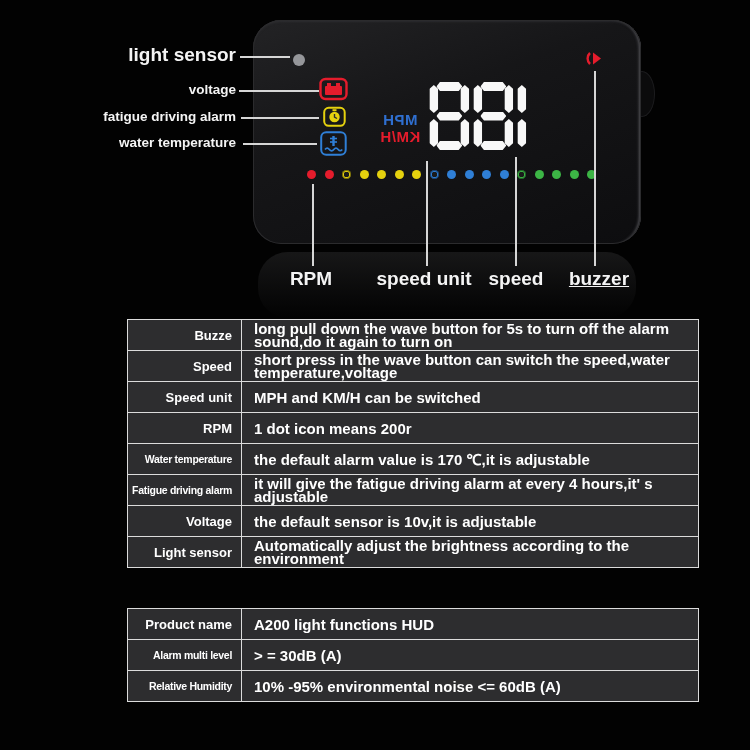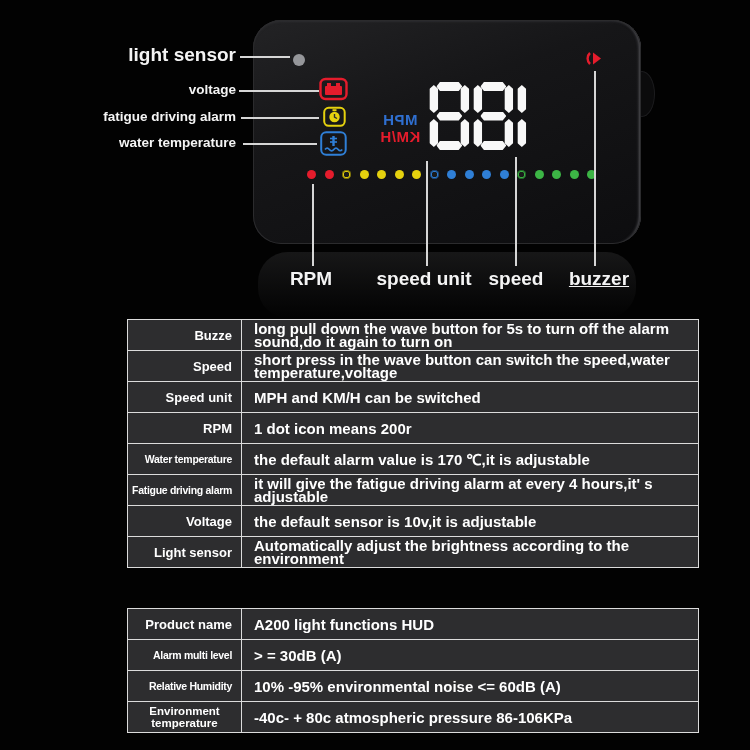--- a/index.html
+++ b/index.html
@@ -246,20 +246,16 @@
       <td class="val">A200 light functions HUD</td>
     </tr>
     <tr>
       <td class="lbl sm">Alarm multi level</td>
       <td class="val">&gt; = 30dB (A)</td>
     </tr>
     <tr>
       <td class="lbl sm">Relative Humidity</td>
       <td class="val">10% -95% environmental noise &lt;= 60dB (A)</td>
     </tr>
-    <tr>
-      <td class="lbl env">Environment temperature</td>
-      <td class="val">-40c- + 80c atmospheric pressure 86-106KPa</td>
-    </tr>
   </tbody>
     </table>
 
 </div>
 
 </body></html>

